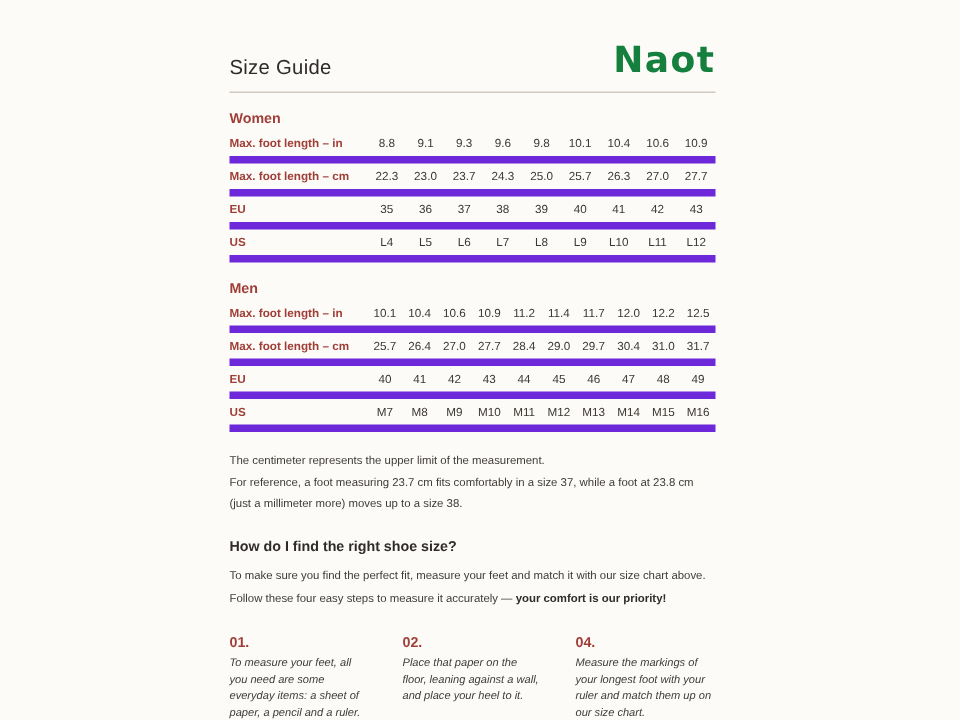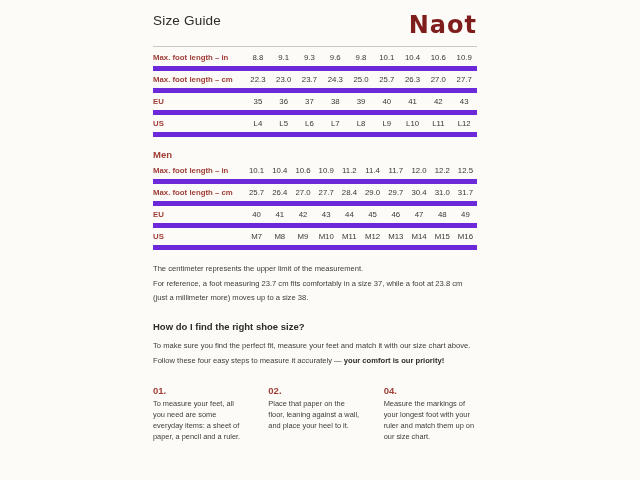--- a/index.html
+++ b/index.html
@@ -5,54 +5,55 @@
   * { margin:0; padding:0; box-sizing:border-box; }
   html,body { width:640px; height:480px; }
   body {
     background:#fcfbf8;
     font-family:"Liberation Sans", sans-serif;
     color:#36322e;
     overflow:hidden;
   }
   .container { margin-left:153px; width:324px; }
 
-  .header { display:flex; justify-content:space-between; align-items:flex-start; padding-top:13px; }
+  .header { display:flex; justify-content:space-between; align-items:flex-end; padding-top:28px; }
   .page-title { font-size:13.5px; letter-spacing:.2px; color:#2e2b28; }
-  .logo { font-family:"DejaVu Sans", sans-serif; font-weight:bold; font-size:24px; color:#7f1d1d; letter-spacing:1px; line-height:1; }
+  .logo { font-family:"DejaVu Sans", sans-serif; font-weight:bold; font-size:24px; color:#15803d; letter-spacing:1px; line-height:1; }
   .header-rule { border:none; border-top:1px solid #cfc8c0; margin-top:9px; }
 
   .section-title { color:#9f3d36; font-weight:bold; font-size:9.5px; margin-top:12px; }
   .size-table { margin-top:2px; }
   .size-row { display:flex; align-items:center; height:22px; border-bottom:5px solid #6d28d9; }
   .row-label { width:92px; flex:none; color:#9f3d36; font-weight:bold; font-size:7.8px; }
   .cells { flex:1; display:flex; }
   .cell { flex:1; text-align:center; font-size:7.8px; color:#3b3733; }
 
   .note { margin-top:12px; font-size:7.6px; line-height:14.6px; color:#3f3b37; white-space:pre-line; }
 
   .question { margin-top:15px; font-size:9.5px; font-weight:bold; color:#2e2b28; }
   .answer { margin-top:6px; font-size:7.6px; line-height:15px; color:#3f3b37; }
   .answer b { color:#2f2c29; }
 
   .steps { display:flex; gap:22px; margin-top:17px; }
   .step { flex:1; }
   .step-number { color:#9f3d36; font-weight:bold; font-size:9.5px; margin-bottom:3px; }
-  .step-text { font-size:7.4px; line-height:10.9px; color:#3f3b37; }
+  .step-text { font-size:7.4px; line-height:10.9px; color:#3f3b37;font-style:italic; }
 </style>
 </head>
 <body>
 
 <div class="container">
 
   <div class="header">
     <div class="page-title">Size Guide</div>
     <div class="logo">Naot</div>
   </div>
   <hr class="header-rule">
 
+  <div class="section-title">Women</div>
   <div class="size-table">
     <div class="size-row">
       <div class="row-label">Max. foot length – in</div>
       <div class="cells">
           <span class="cell">8.8</span>
           <span class="cell">9.1</span>
           <span class="cell">9.3</span>
           <span class="cell">9.6</span>
           <span class="cell">9.8</span>
           <span class="cell">10.1</span>

